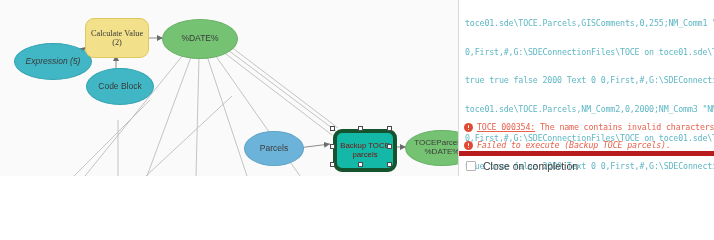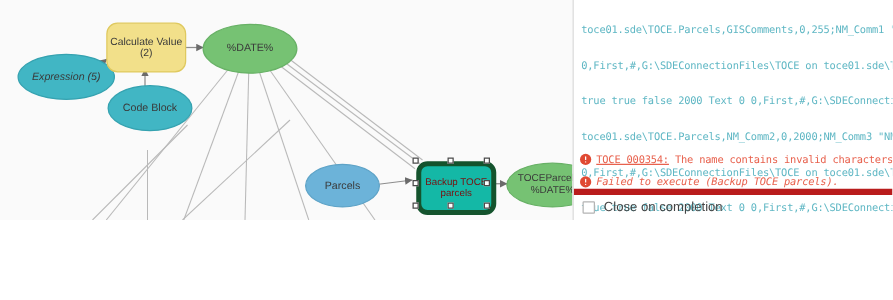--- a/index.html
+++ b/index.html
@@ -154,21 +154,21 @@
         <line x1="74" y1="176" x2="150" y2="100"></line>
         <line x1="146" y1="176" x2="232" y2="96"></line>
         <line x1="118" y1="120" x2="118" y2="176"></line>
       </g>
     </svg>
 
     <div class="node ellipse el-variable" style="left:14px;top:43px;width:76px;height:35px;">
       <span class="lbl" style="font-size:8.5px;font-style:italic;">Expression (5)</span>
     </div>
 
-    <div class="node tool tool-ready" style="left:85px;top:18px;width:62px;height:38px;">
+    <div class="node tool tool-ready" style="left:85px;top:18px;width:62px;height:38px;font-family:Liberation Serif, serif;">
       <span class="lbl" style="font-size:8.3px;">Calculate Value
 (2)</span>
     </div>
 
     <div class="node ellipse el-variable" style="left:86px;top:68px;width:66px;height:35px;">
       <span class="lbl" style="font-size:8.5px;">Code Block</span>
     </div>
 
     <div class="node ellipse el-derived" style="left:162px;top:19px;width:74px;height:38px;">
       <span class="lbl" style="font-size:8.5px;">%DATE%</span>

